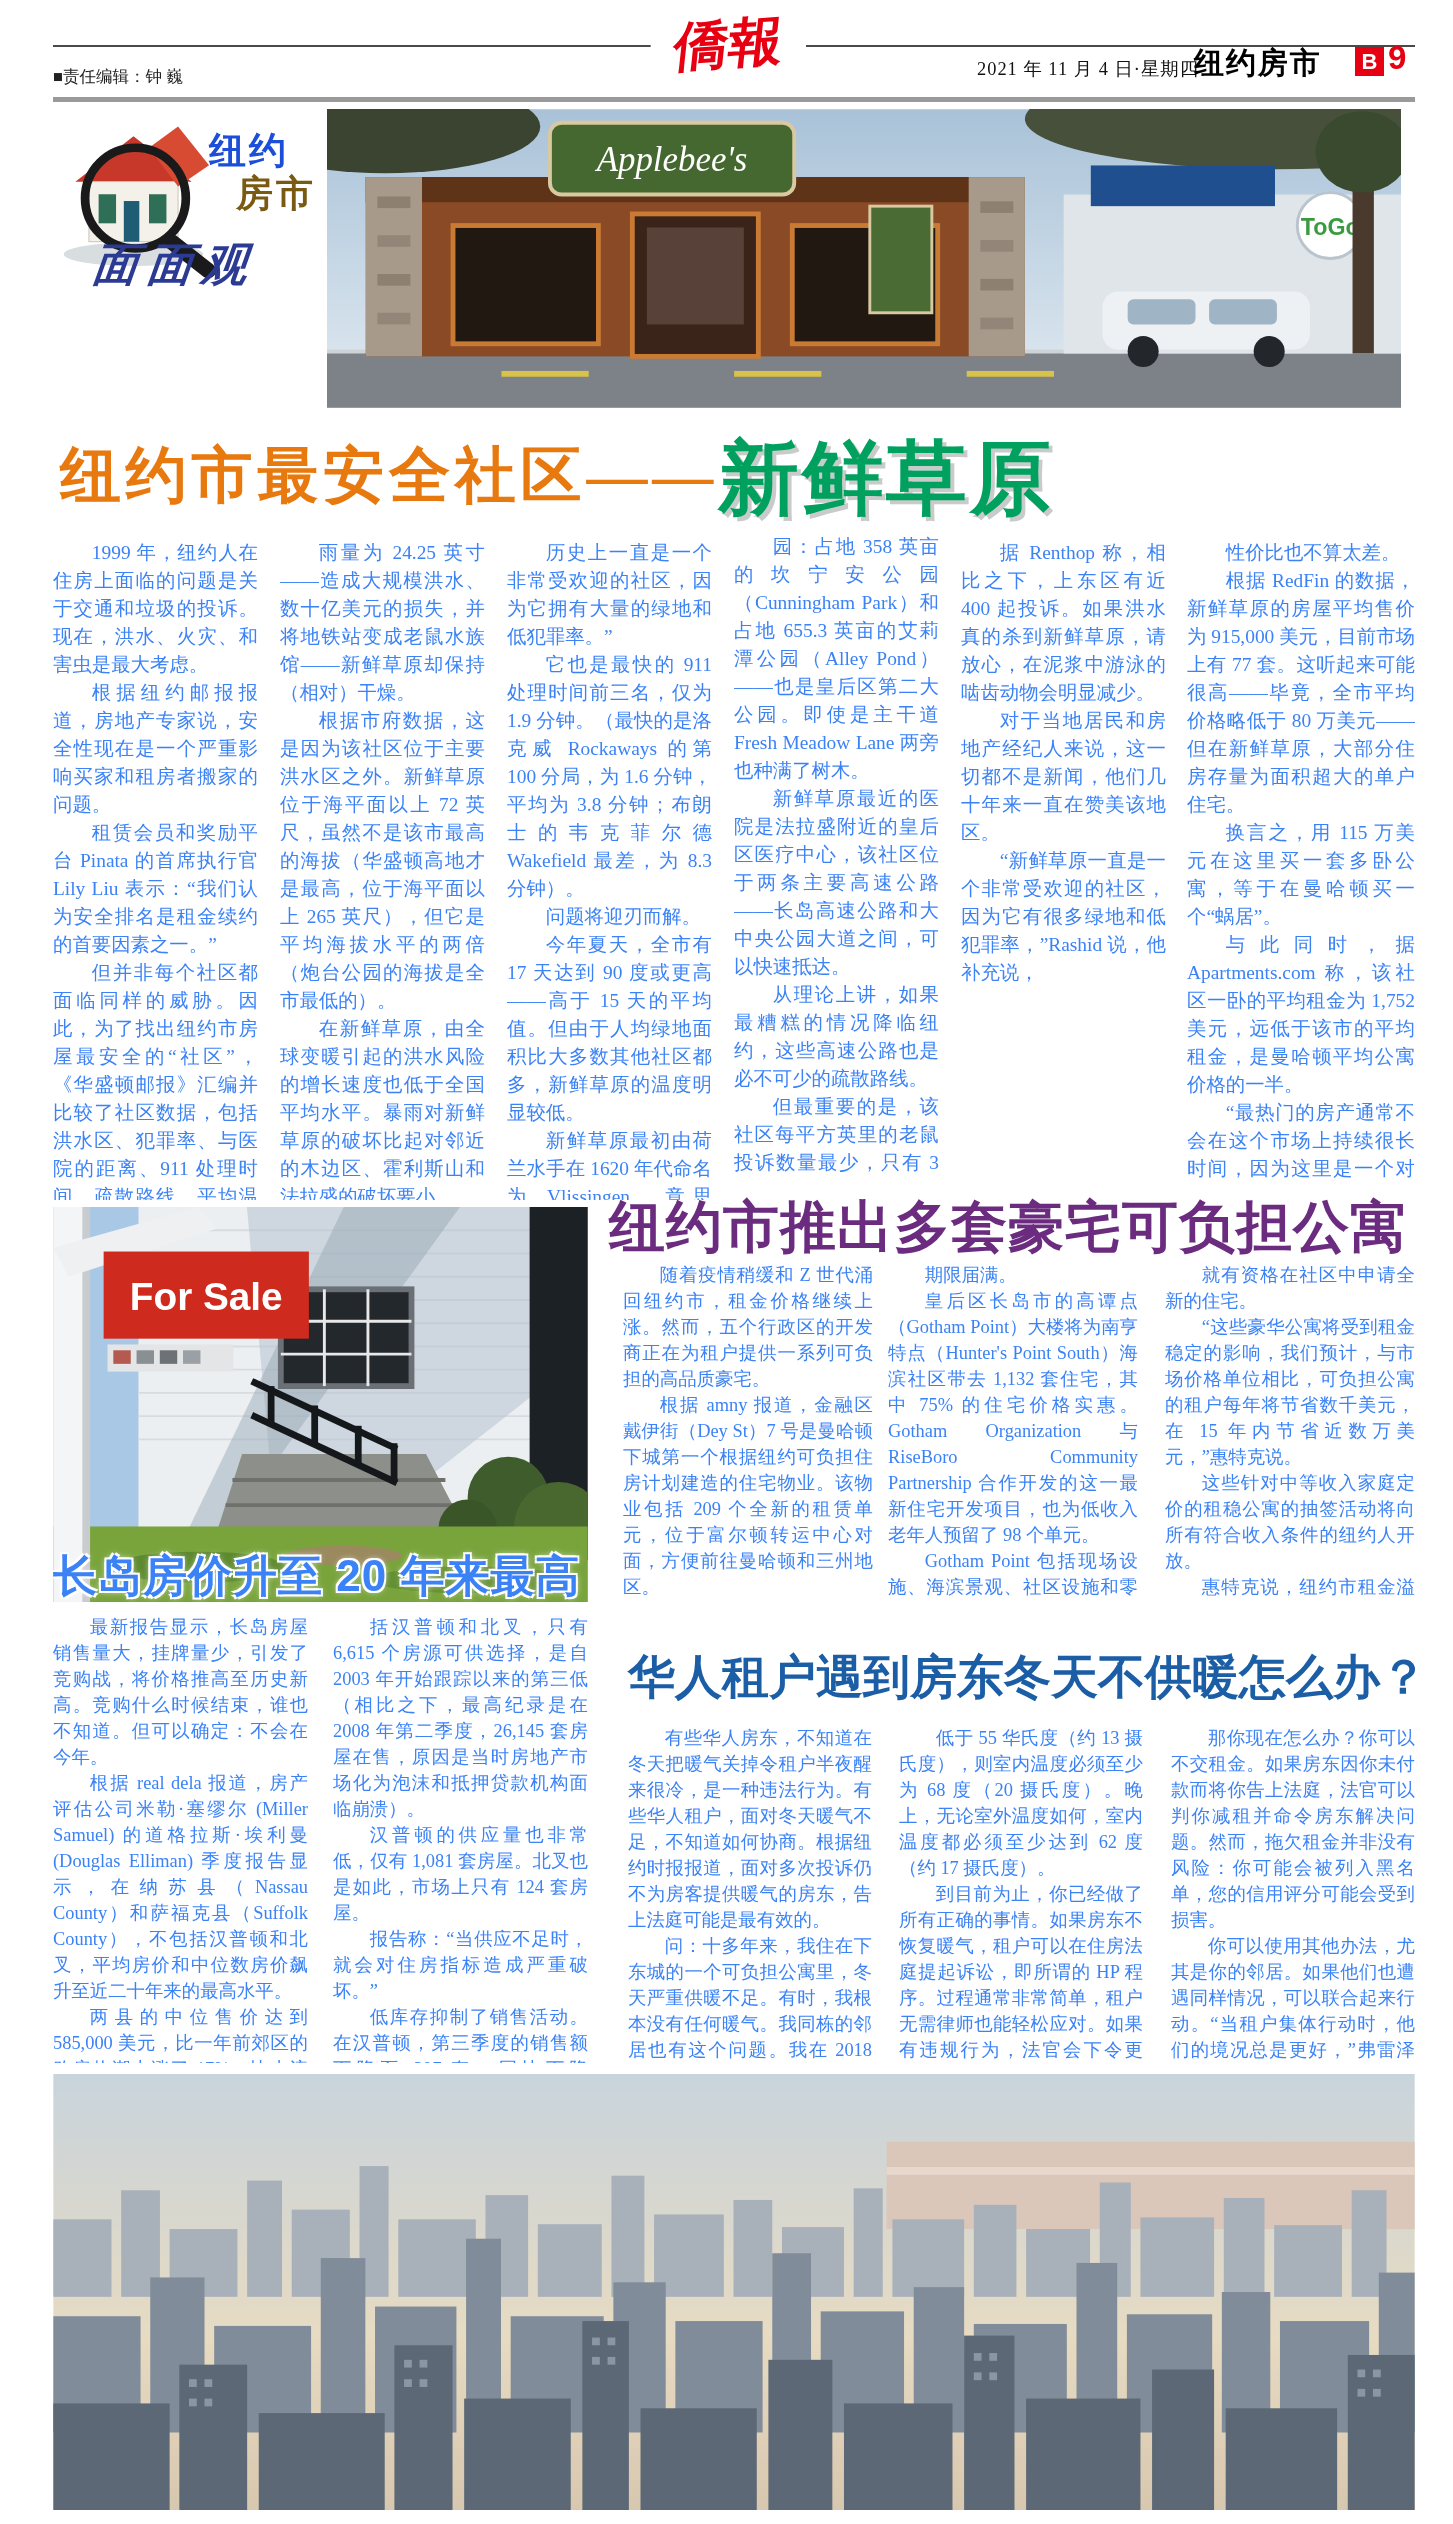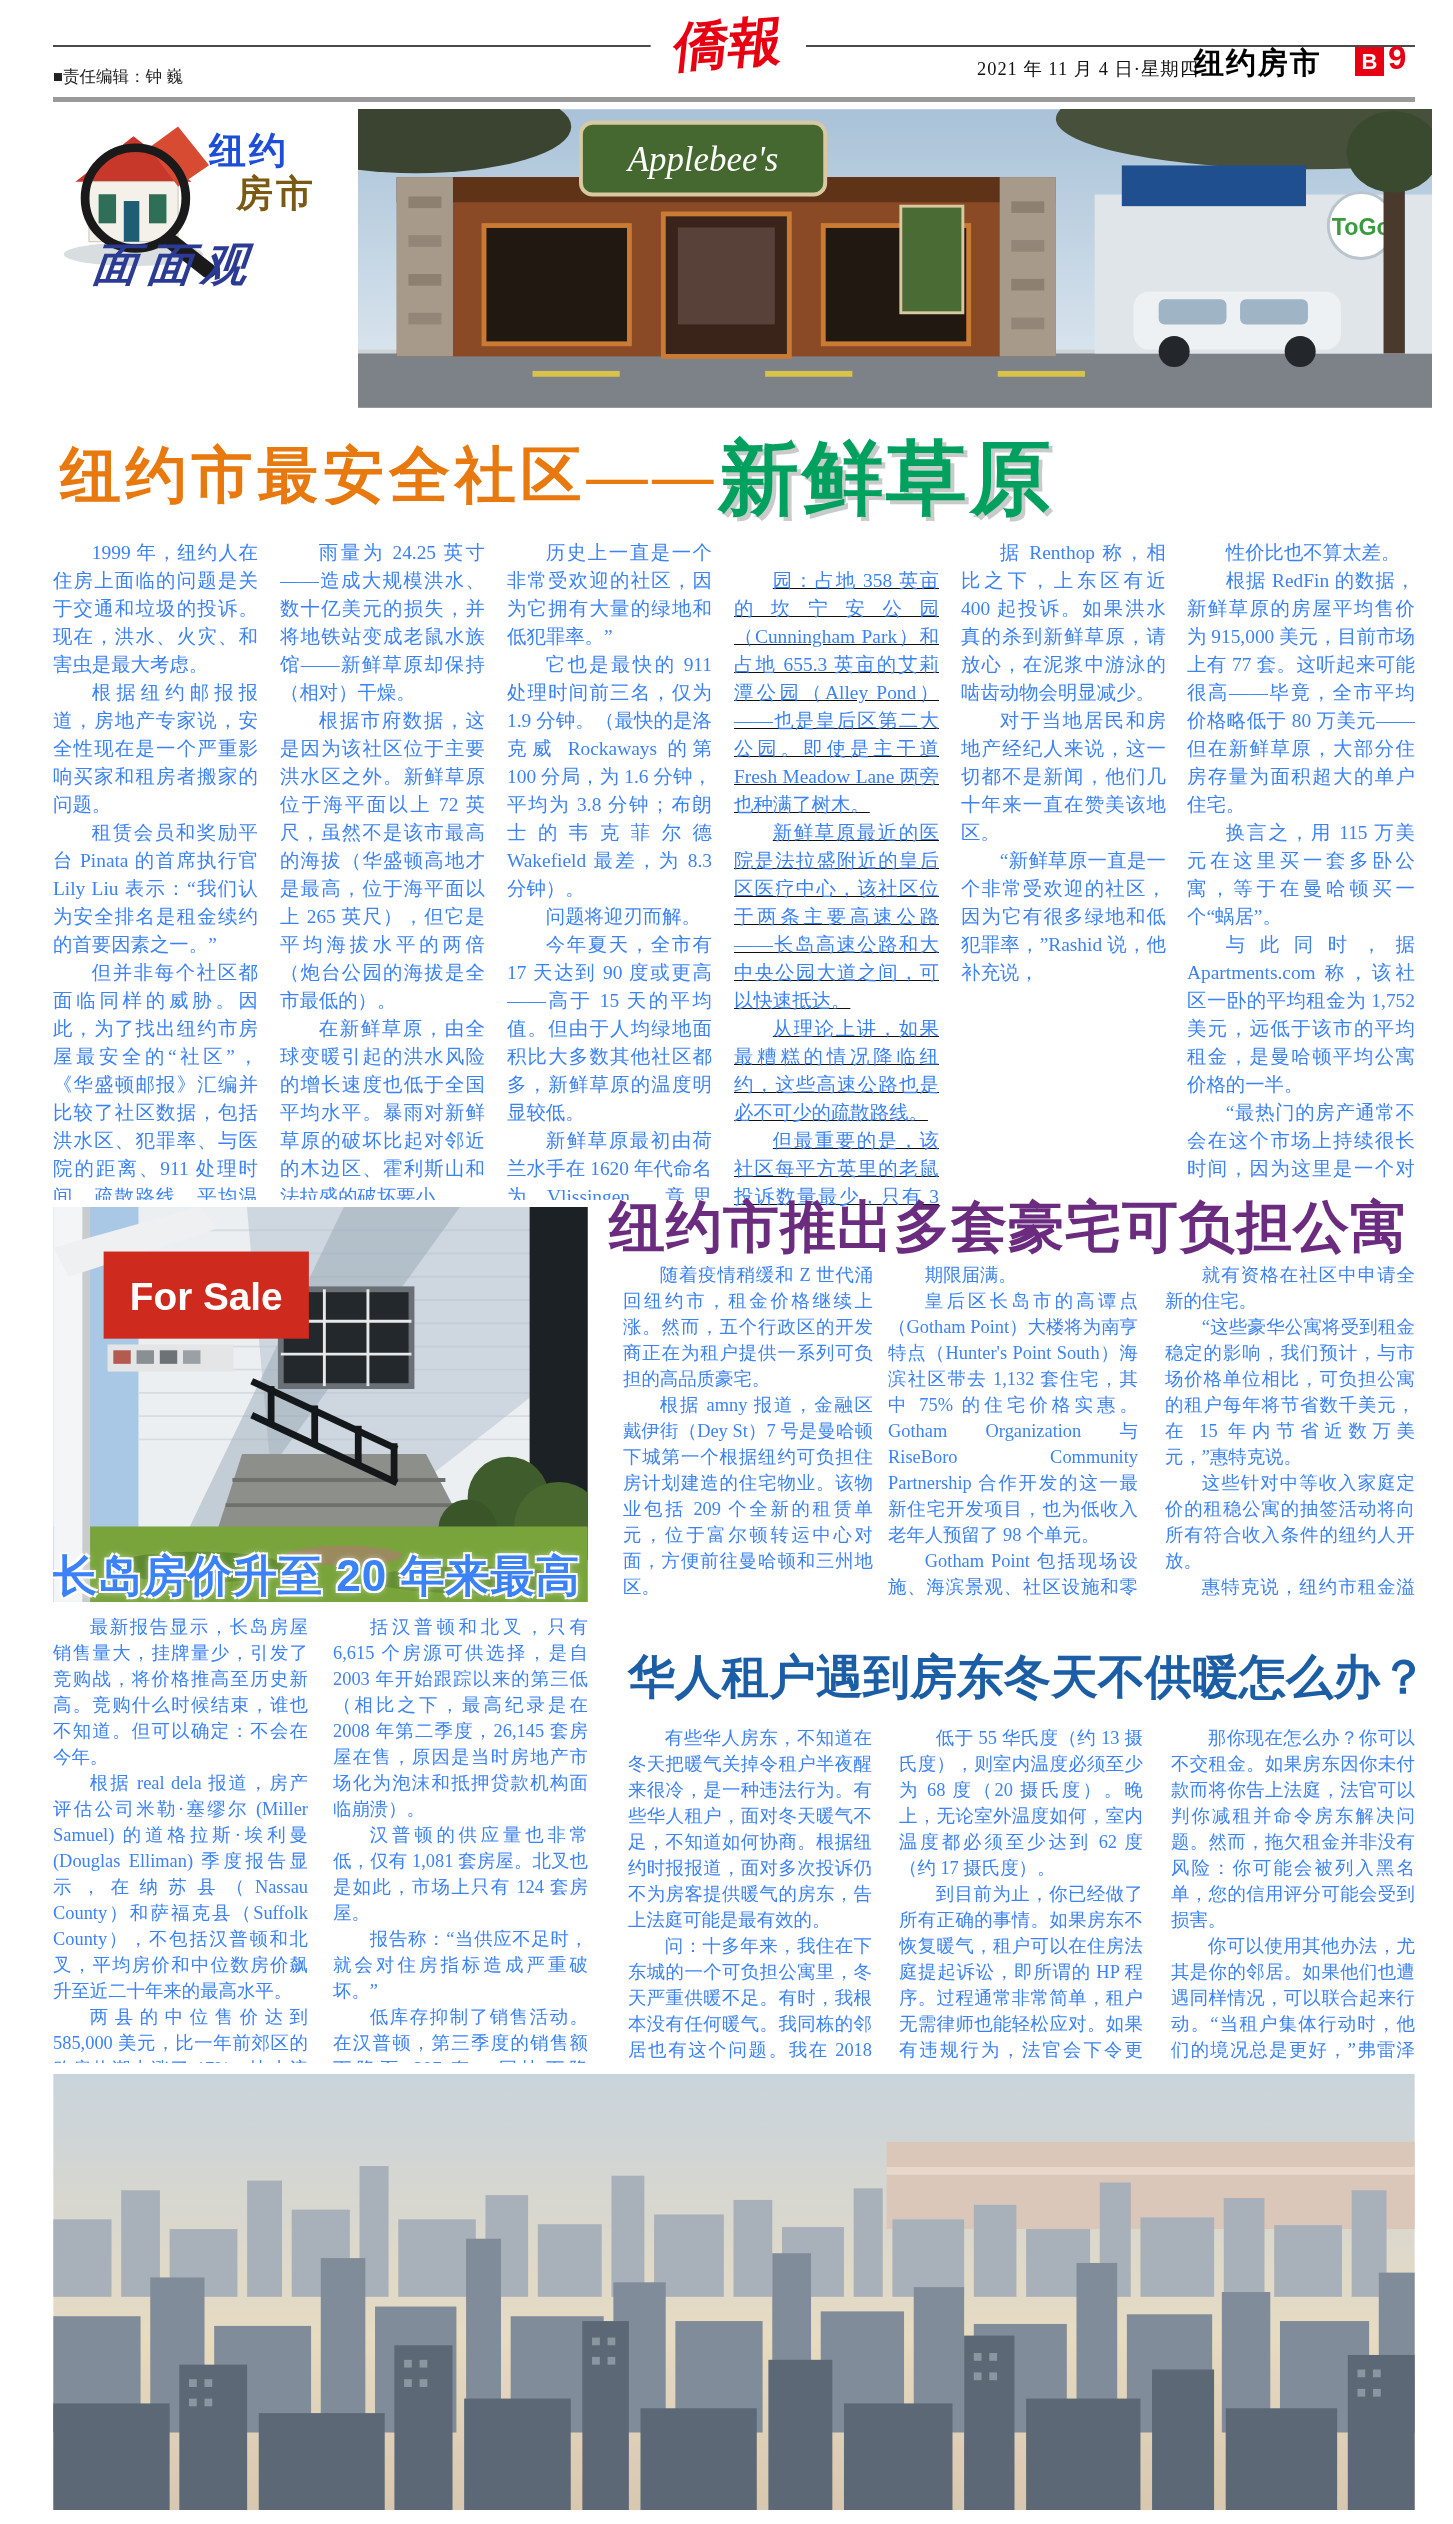--- a/index.html
+++ b/index.html
@@ -21,21 +21,21 @@
   .thickrule{position:absolute;top:97px;left:53px;width:1362px;height:4.8px;background:#9a9a9a;}
   
   .logo{position:absolute;top:109px;left:56px;width:279px;height:186px;}
   .logo .t1{position:absolute;top:17.4px;left:153px;font-size:37px;font-weight:bold;color:#1d4ed8;
             font-family:"Liberation Sans",sans-serif;letter-spacing:2.9px;}
   .logo .t2{position:absolute;top:60px;left:180px;font-size:37px;font-weight:bold;color:#7a5a12;
             font-family:"Liberation Sans",sans-serif;letter-spacing:2.9px;}
   .logo .t3{position:absolute;top:126px;left:37px;font-size:45px;font-weight:bold;color:#2b3a93;
             font-style:italic;letter-spacing:9.7px;transform:skew(-6deg);}
   
-  .photo-top{position:absolute;top:109px;left:358px;width:1074px;height:353px;}
+  .photo-top{position:absolute;top:109px;left:327px;width:1074px;height:353px;}
   .photo-forsale{position:absolute;top:1207px;left:53px;width:535px;height:395px;}
   .photo-bottom{position:absolute;top:2074px;left:53px;width:1362px;height:436px;}
   
   .h1line{position:absolute;top:425px;left:60px;width:1355px;height:101px;white-space:nowrap;}
   .h1-orange{font-size:61px;font-weight:bold;color:#e8790f;letter-spacing:4.8px;}
   .h1-green{font-size:81px;font-weight:900;color:#00a15f;letter-spacing:2.9px;
             font-family:"Liberation Sans",sans-serif;text-shadow:3.9px 3.9px 0 #c9cbca;vertical-align:-9.7px;}
   .h2line{position:absolute;top:1190px;left:609px;width:806px;font-size:56px;font-weight:900;color:#6b2c80;
           font-family:"Liberation Sans",sans-serif;letter-spacing:1px;white-space:nowrap;}
   .h3line{position:absolute;top:1646px;left:628px;width:787px;font-size:47px;font-weight:900;color:#1b5ea6;
@@ -144,21 +144,21 @@
       <p>根据市府数据，这是因为该社区位于主要洪水区之外。新鲜草原位于海平面以上 72 英尺，虽然不是该市最高的海拔（华盛顿高地才是最高，位于海平面以上 265 英尺），但它是平均海拔水平的两倍（炮台公园的海拔是全市最低的）。</p>
       <p>在新鲜草原，由全球变暖引起的洪水风险的增长速度也低于全国平均水平。暴雨对新鲜草原的破坏比起对邻近的木边区、霍利斯山和法拉盛的破坏要小。</p>
     </div>
   <div class="col a1" style="left:507px;top:539px;width:205px;height:661px;">
       <p>历史上一直是一个非常受欢迎的社区，因为它拥有大量的绿地和低犯罪率。”</p>
       <p>它也是最快的 911 处理时间前三名，仅为 1.9 分钟。（最快的是洛克威 Rockaways 的第 100 分局，为 1.6 分钟，平均为 3.8 分钟；布朗士的韦克菲尔德 Wakefield 最差，为 8.3 分钟）。</p>
       <p>问题将迎刃而解。</p>
       <p>今年夏天，全市有 17 天达到 90 度或更高——高于 15 天的平均值。但由于人均绿地面积比大多数其他社区都多，新鲜草原的温度明显较低。</p>
       <p>新鲜草原最初由荷兰水手在 1620 年代命名为 Vlissingen，意思是“盐沼谷”，它的大多数房屋都地处比皇后区或全市其他区的大多数房屋更大的地块上。</p>
     </div>
-  <div class="col a1" style="left:734px;top:567px;width:205px;height:640px;text-decoration:underline;">
+  <div class="col a1" style="left:734px;top:533px;width:205px;height:640px;">
       <p>园：占地 358 英亩的坎宁安公园（Cunningham Park）和占地 655.3 英亩的艾莉潭公园（Alley Pond）——也是皇后区第二大公园。即使是主干道 Fresh Meadow Lane 两旁也种满了树木。</p>
       <p>新鲜草原最近的医院是法拉盛附近的皇后区医疗中心，该社区位于两条主要高速公路——长岛高速公路和大中央公园大道之间，可以快速抵达。</p>
       <p>从理论上讲，如果最糟糕的情况降临纽约，这些高速公路也是必不可少的疏散路线。</p>
       <p>但最重要的是，该社区每平方英里的老鼠投诉数量最少，只有 3 起。</p>
     </div>
   <div class="col a1" style="left:961px;top:539px;width:205px;height:640px;">
       <p>据 Renthop 称，相比之下，上东区有近 400 起投诉。如果洪水真的杀到新鲜草原，请放心，在泥浆中游泳的啮齿动物会明显减少。</p>
       <p>对于当地居民和房地产经纪人来说，这一切都不是新闻，他们几十年来一直在赞美该地区。</p>
       <p>“新鲜草原一直是一个非常受欢迎的社区，因为它有很多绿地和低犯罪率，”Rashid 说，他补充说，</p>
     </div>

